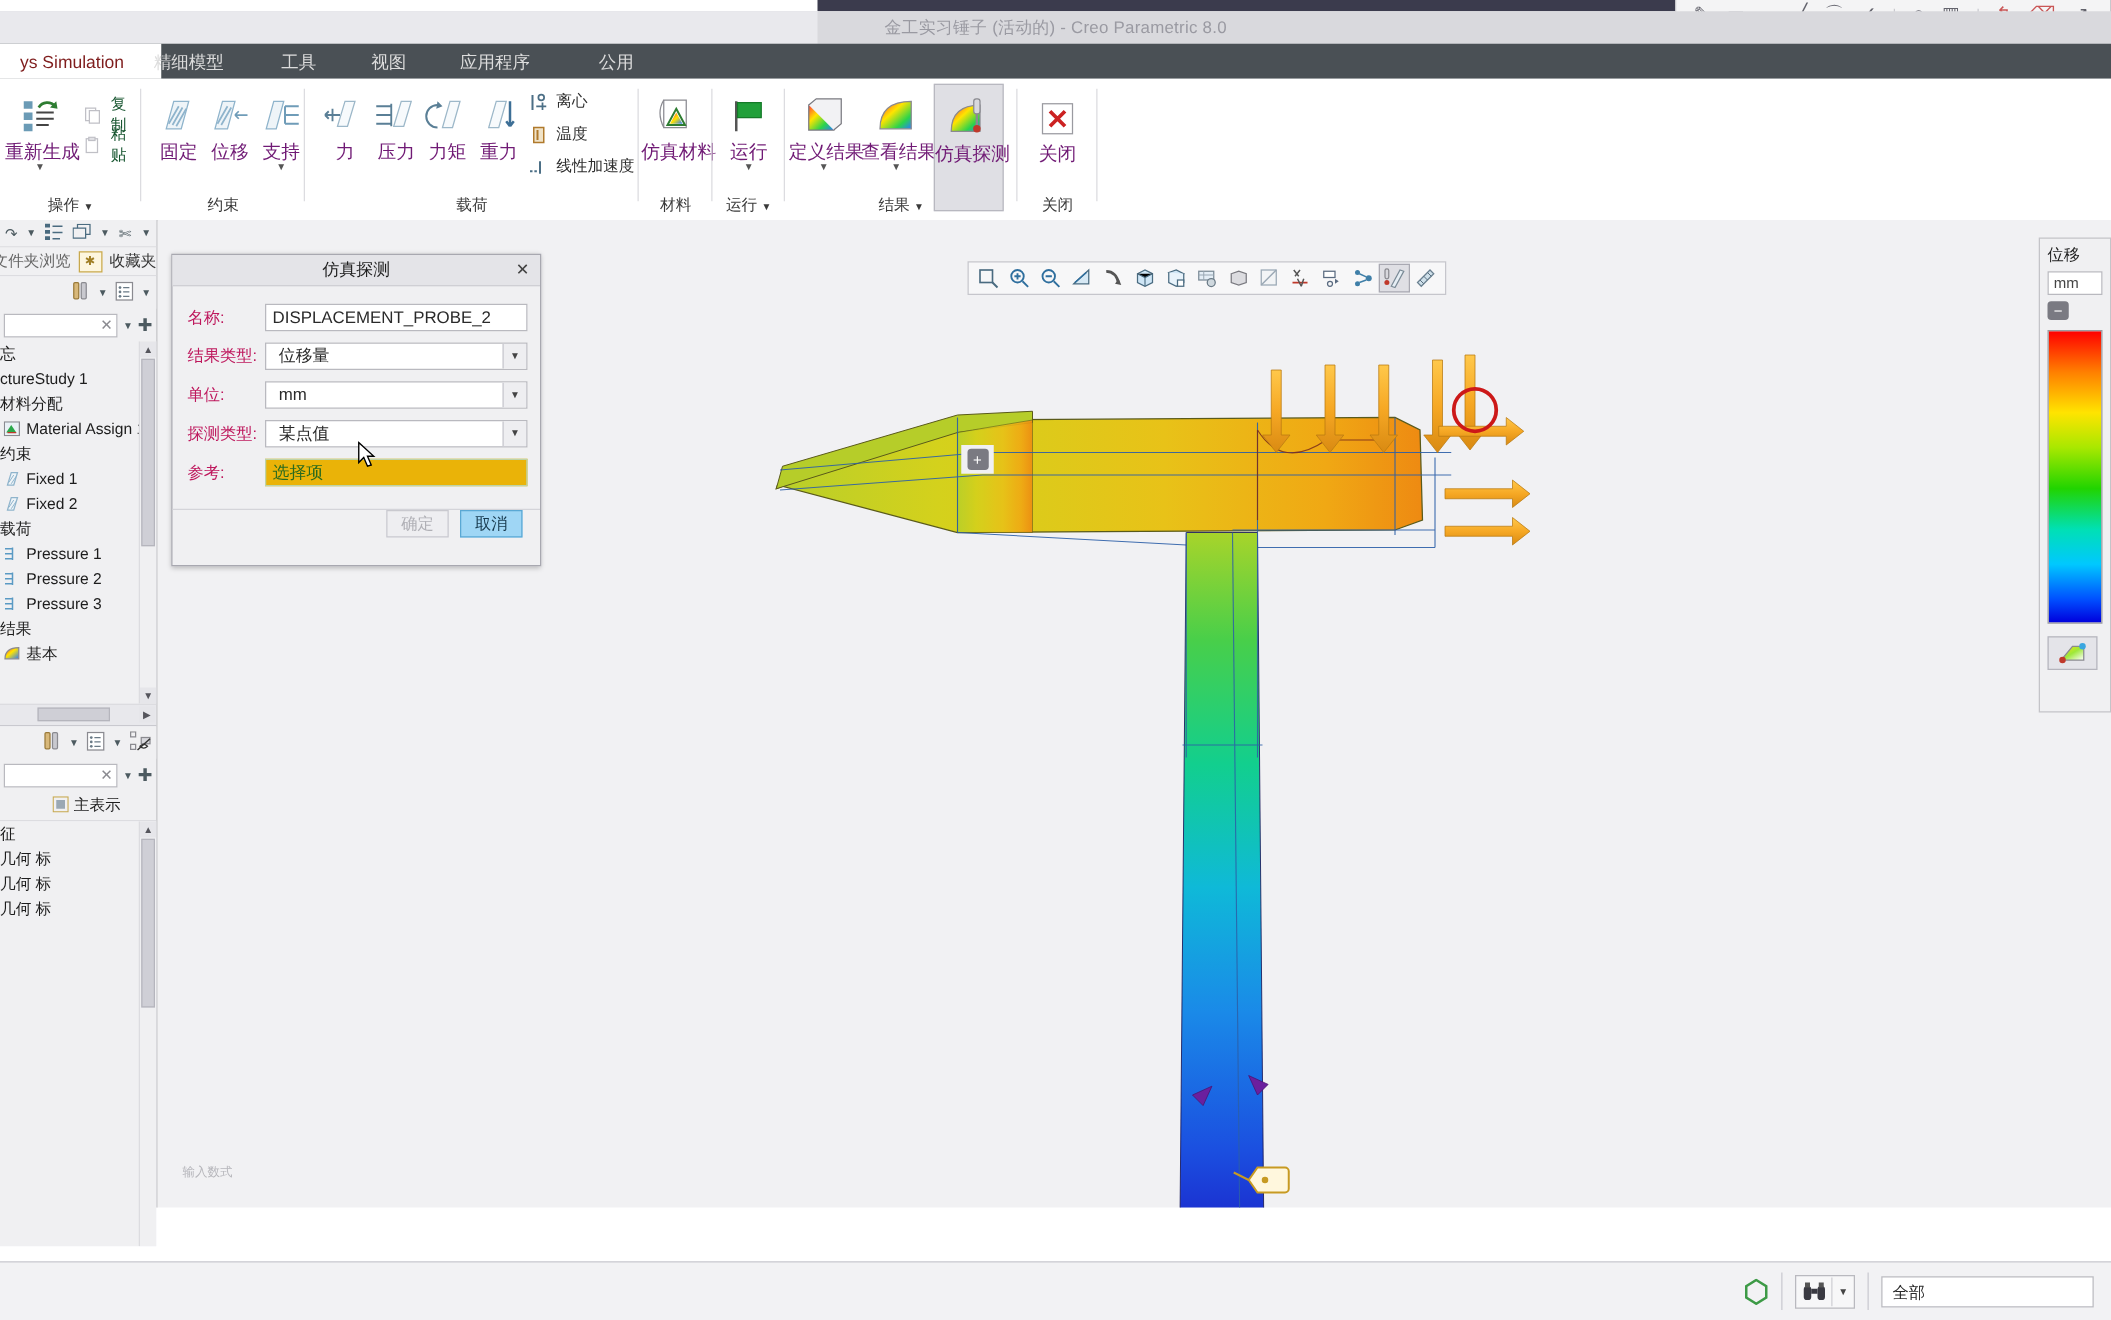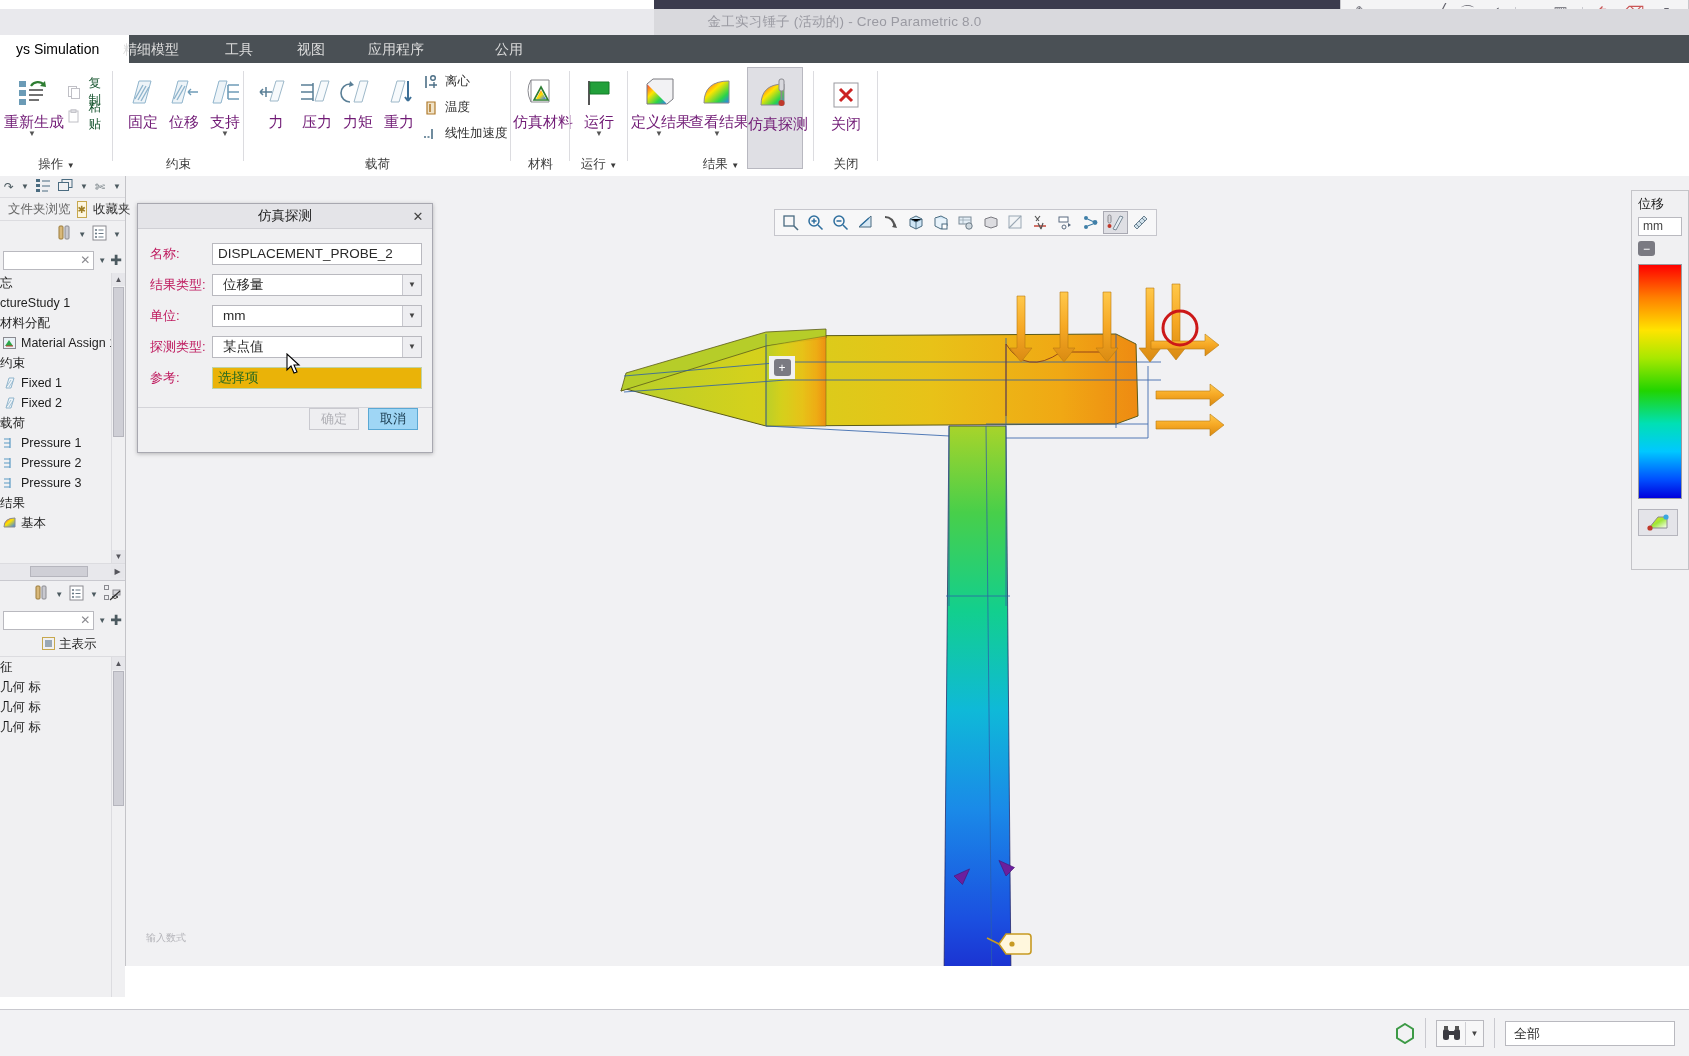--- a/index.html
+++ b/index.html
@@ -26,21 +26,21 @@
   .titlebar{position:absolute;left:0;top:9px;width:1689px;height:40px;
     background:#d9d9dd;}
   .titlebar .tb-left{position:absolute;left:0;top:0;width:654px;height:26px;background:#e9e9ed;}
   .titlebar .title{position:absolute;left:0;right:0;top:0;height:26px;line-height:26px;
     text-align:center;color:#9a9aa2;font-size:13.5px;letter-spacing:.2px;}
 
   
   .tabbar{position:absolute;left:0;top:35px;width:1689px;height:28px;background:#4a5055;}
   .tabbar .tab{position:absolute;top:0;height:28px;line-height:28px;
     color:#dcdcdc;font-size:14px;padding:0 16px;white-space:nowrap;}
-  .tabbar .tab.active{background:#ffffff;color:#000000;}
+  .tabbar .tab.active{background:#ffffff;color:#7f1d1d;}
 
   
   .ribbon{position:absolute;left:0;top:63px;width:1689px;height:113px;background:#ffffff;
     border-bottom:1px solid #cfcfd4;}
   .rgroup{position:absolute;top:0;height:113px;}
   .rgroup .glabel{position:absolute;bottom:3px;left:0;width:100%;text-align:center;
     font-size:12.5px;color:#3a3a3a;}
   .rgroup .gdiv{position:absolute;right:0;top:8px;width:1px;height:90px;background:#dcdce0;}
   .bigbtn{position:absolute;width:56px;text-align:center;cursor:default;}
   .bigbtn .ico{height:44px;display:flex;align-items:center;justify-content:center;}
@@ -49,21 +49,21 @@
   .bigbtn.sel{background:#dfdfe4;border:1px solid #b8b8c0;box-sizing:border-box;}
   .smbtn{position:absolute;display:flex;align-items:center;gap:6px;font-size:12.5px;color:#2e2e2e;}
   .smbtn.dis{color:#14532d;}
   .smbtn .sico{width:17px;height:17px;display:flex;align-items:center;justify-content:center;}
 
   
   .leftcol{position:absolute;left:0;top:176px;width:126px;height:790px;background:#f0f0f2;
     border-right:1px solid #c4c4c8;box-sizing:border-box;}
   .minitb{height:21px;display:flex;align-items:center;gap:7px;padding-left:4px;
     border-bottom:1px solid #dcdce0;background:#f0f0f2;color:#4c5a60;font-size:12px;}
-  .navtabs{height:22px;display:flex;align-items:center;gap:6px;padding-left:16px;
+  .navtabs{height:22px;display:flex;align-items:center;gap:6px;padding-left:2px;
     font-size:12.5px;color:#333;background:#f0f0f2;border-bottom:1px solid #dcdce0;}
   .navtabs .ftab{white-space:nowrap;}
   .navtabs .star{width:17px;height:15px;border:1px solid #c7a84e;background:#fdf6df;
     display:flex;align-items:center;justify-content:center;font-size:10px;color:#a07f26;}
   .treetb{height:26px;display:flex;align-items:center;justify-content:flex-end;gap:6px;
     padding-right:4px;background:#f0f0f2;color:#4c5a60;}
   .searchrow{height:26px;display:flex;align-items:center;gap:4px;padding:0 3px;}
   .searchrow .inp{flex:1;height:19px;background:#fff;border:1px solid #b9b9bf;
     display:flex;align-items:center;justify-content:flex-end;padding-right:3px;
     font-size:12px;color:#8a8a90;box-sizing:border-box;}
@@ -180,21 +180,21 @@
     <div class="tb-left"></div>
     <div class="title">金工实习锤子 (活动的) - Creo Parametric 8.0</div>
   </div>
 
   <div class="tabbar">
     <div class="tab active" style="left:0px;width:97px;text-align:left;">ys Simulation</div>
     <div class="tab" style="left:107px;">精细模型</div>
     <div class="tab" style="left:209px;">工具</div>
     <div class="tab" style="left:281px;">视图</div>
     <div class="tab" style="left:352px;">应用程序</div>
-    <div class="tab" style="left:479px;">公用</div>
+    <div class="tab" style="left:463px;">公用</div>
   </div>
 
   <div class="ribbon">
 
     <div class="rgroup" style="left:0px;width:113px;">
       <div class="bigbtn" style="left:4px;top:8px;">
         <div class="ico">
           <svg width="34" height="32" viewBox="0 0 34 32">
             <rect x="4" y="4" width="7" height="6" fill="#3a7a9e" opacity=".75"></rect>
             <rect x="4" y="13" width="7" height="6" fill="#3a7a9e" opacity=".75"></rect>

